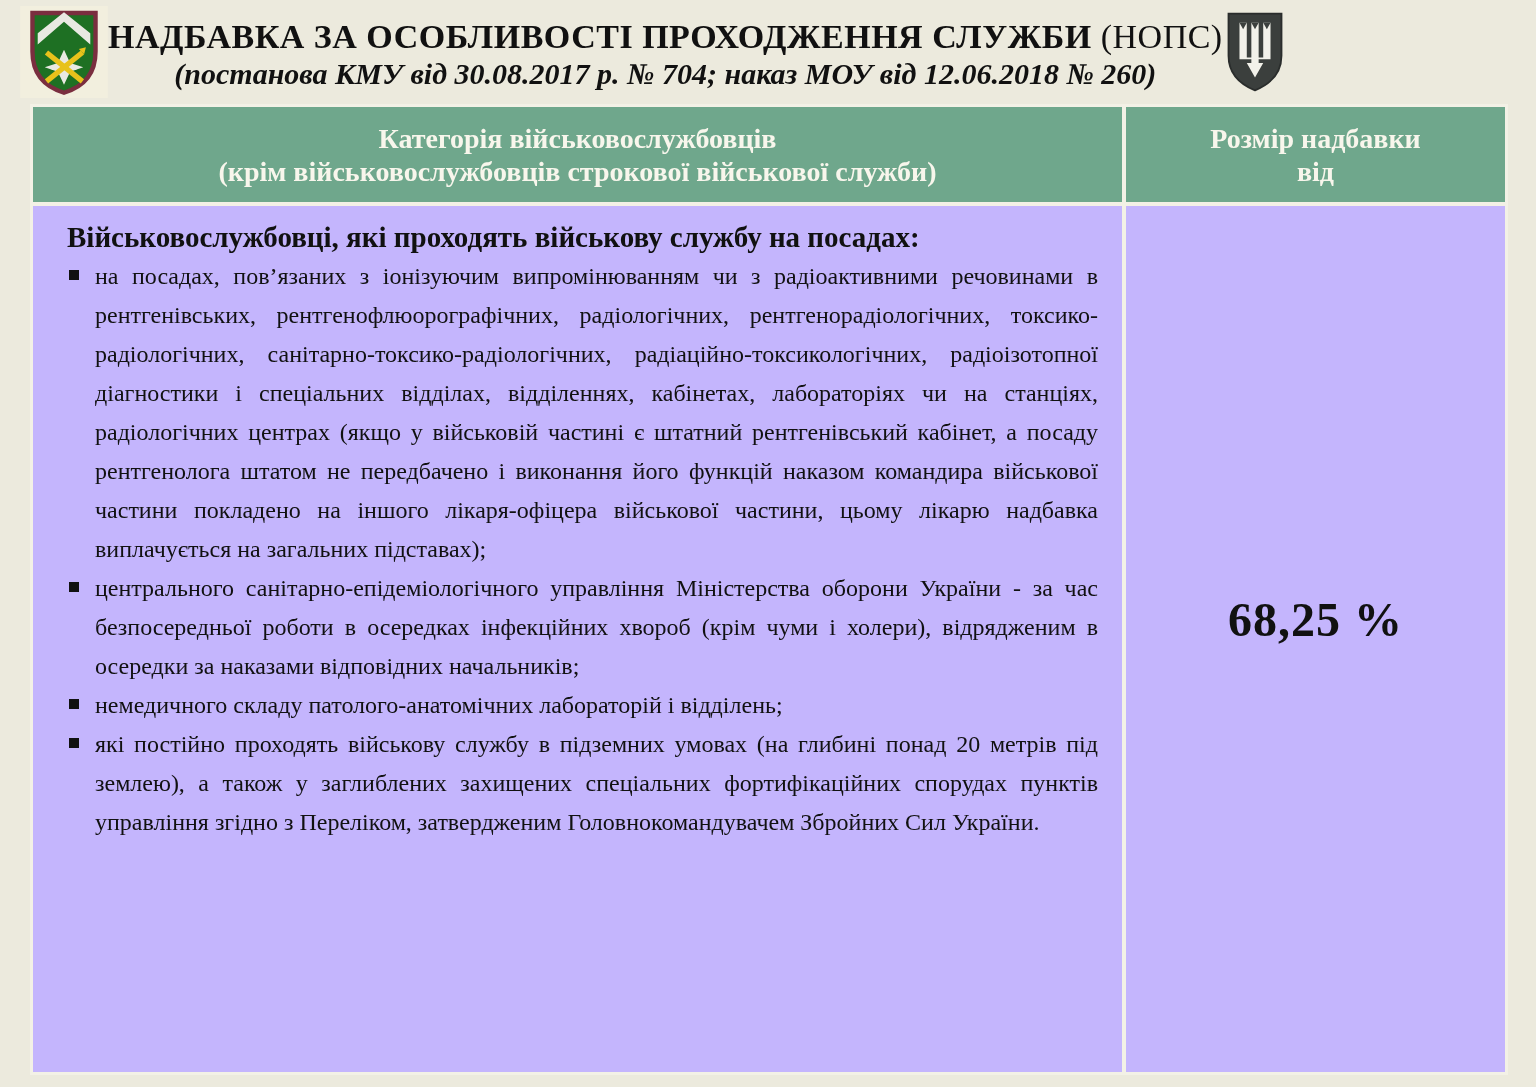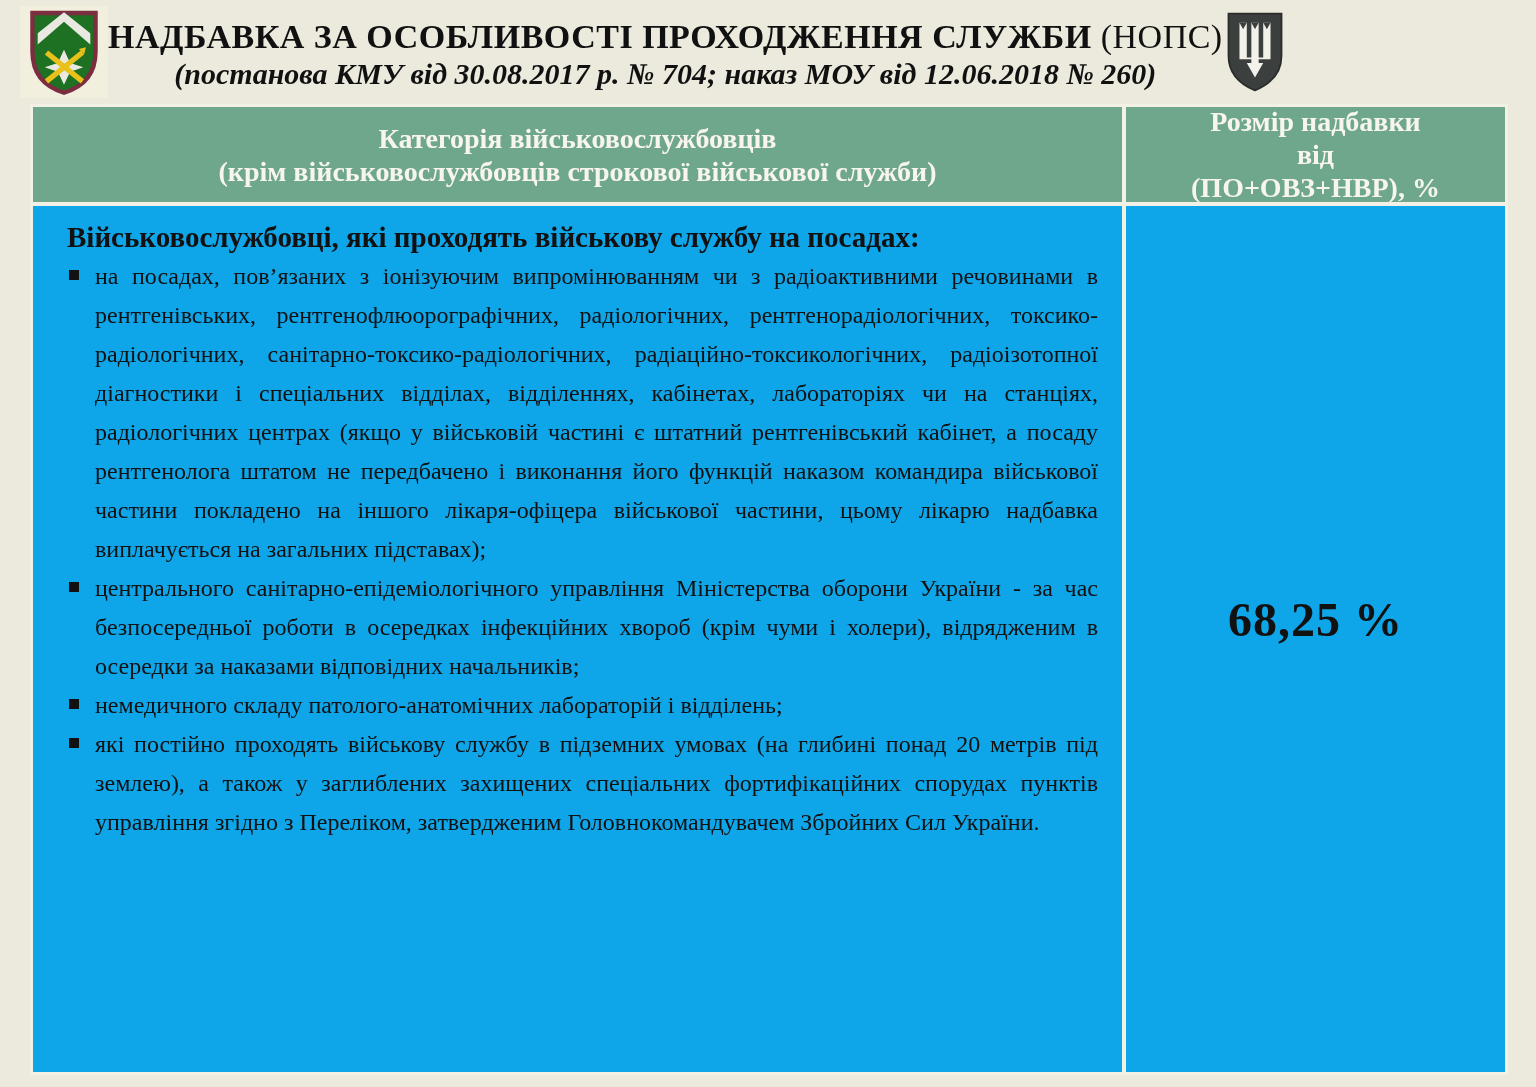--- a/index.html
+++ b/index.html
@@ -63,21 +63,21 @@
     color: #F8F6EC;
     font-weight: 700;
     display: flex;
     flex-direction: column;
     align-items: center;
     justify-content: center;
     text-align: center;
     font-size: 28px;
     line-height: 33px;
   }
-  .td { background: #0ea5e9; }
+  .td { background: #c4b5fd; }
   .td.category-cell {
     padding: 12px 24px 8px 34px;
   }
   .td.value-cell {
     display: flex;
     align-items: center;
     justify-content: center;
   }
 
   .category-heading {
@@ -153,21 +153,20 @@
   <div class="nops-table">
 
     <div class="th">
       <span>Категорія військовослужбовців</span>
       <span>(крім військовослужбовців строкової військової служби)</span>
     </div>
 
     <div class="th">
       <span>Розмір надбавки</span>
       <span>від</span>
-      <span>(ПО+ОВЗ+НВР), %</span>
     </div>
 
     <div class="td category-cell">
       <div class="category-heading">Військовослужбовці, які проходять військову службу на посадах:</div>
       <ul class="category-list">
         <li>
           <span class="sq"></span>
           <span>на посадах, пов’язаних з іонізуючим випромінюванням чи з радіоактивними речовинами в рентгенівських, рентгенофлюорографічних, радіологічних, рентгенорадіологічних, токсико-радіологічних, санітарно-токсико-радіологічних, радіаційно-токсикологічних, радіоізотопної діагностики і спеціальних відділах, відділеннях, кабінетах, лабораторіях чи на станціях, радіологічних центрах (якщо у військовій частині є штатний рентгенівський кабінет, а посаду рентгенолога штатом не передбачено і виконання його функцій наказом командира військової частини покладено на іншого лікаря-офіцера військової частини, цьому лікарю надбавка виплачується на загальних підставах);</span>
         </li>
         <li>

